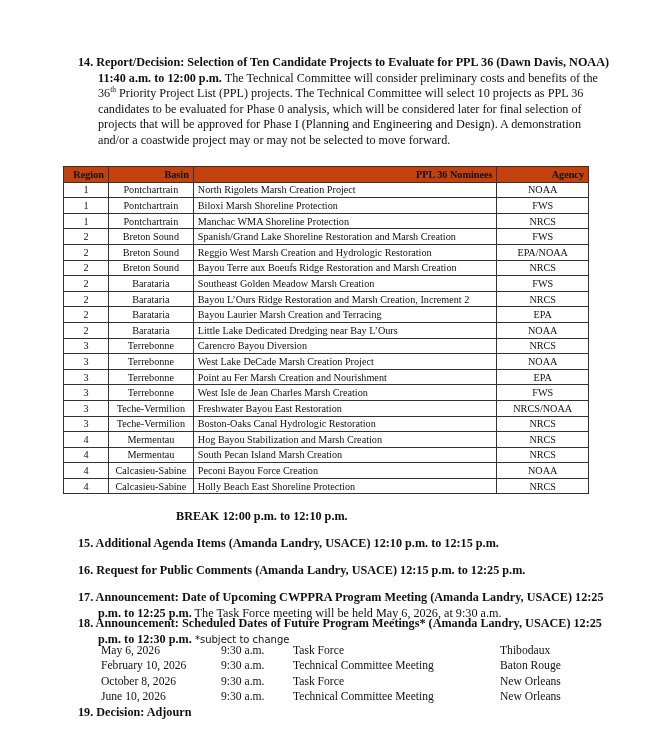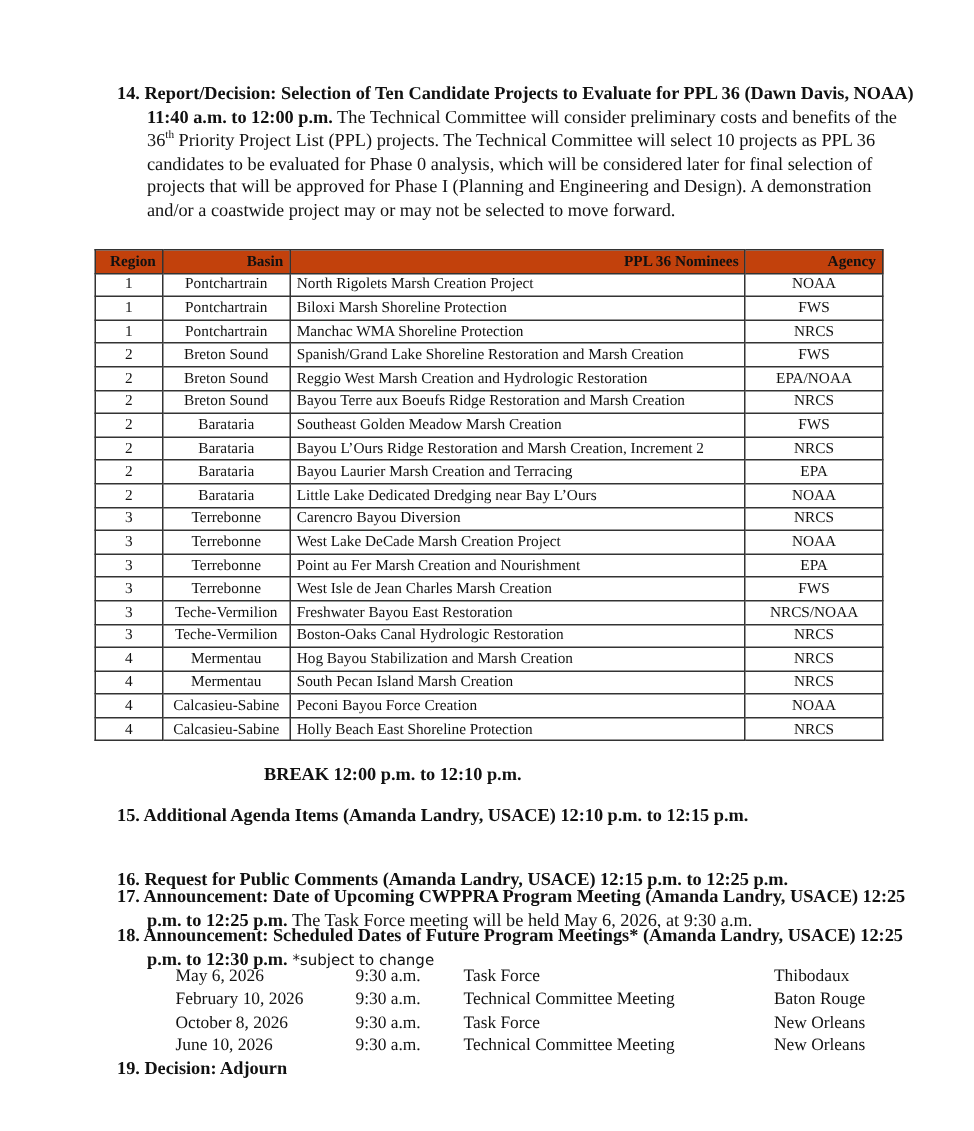--- a/index.html
+++ b/index.html
@@ -29,27 +29,27 @@
   table.nominees th { background: #c2410c; font-weight: bold; text-align: right; }
   table.nominees td.c { text-align: center; }
   table.nominees td.l { text-align: left; }
   col.c-region { width: 45px; }
   col.c-basin { width: 85px; }
   col.c-nom { width: 304px; }
   col.c-agency { width: 92px; }
 
   #break { position: absolute; left: 176px; top: 509px; font-size: 12.2px; font-weight: bold; }
   #item15 { top: 536px; }
-  #item16 { top: 579px; }
+  #item16 { top: 563px; }
   #item17 { top: 590px; }
   #item18 { top: 616px; }
   .sans-note { font-family: "DejaVu Sans", sans-serif; font-size: 10px; font-weight: normal; }
 
   .meetings { position: absolute; left: 101px; top: 643px; font-size: 11.6px; line-height: 15.4px; }
-  .mrow { position: relative; height: 15.4px; width: 480px; margin-left: 16px; }
+  .mrow { position: relative; height: 15.4px; width: 480px; }
   .mrow span { position: absolute; top: 0; white-space: nowrap; }
   .m-date { left: 0; }
   .m-time { left: 120px; }
   .m-type { left: 192px; }
   .m-loc { left: 399px; }
 
   #item19 { top: 705px; }
 </style>
 </head>
 <body>

